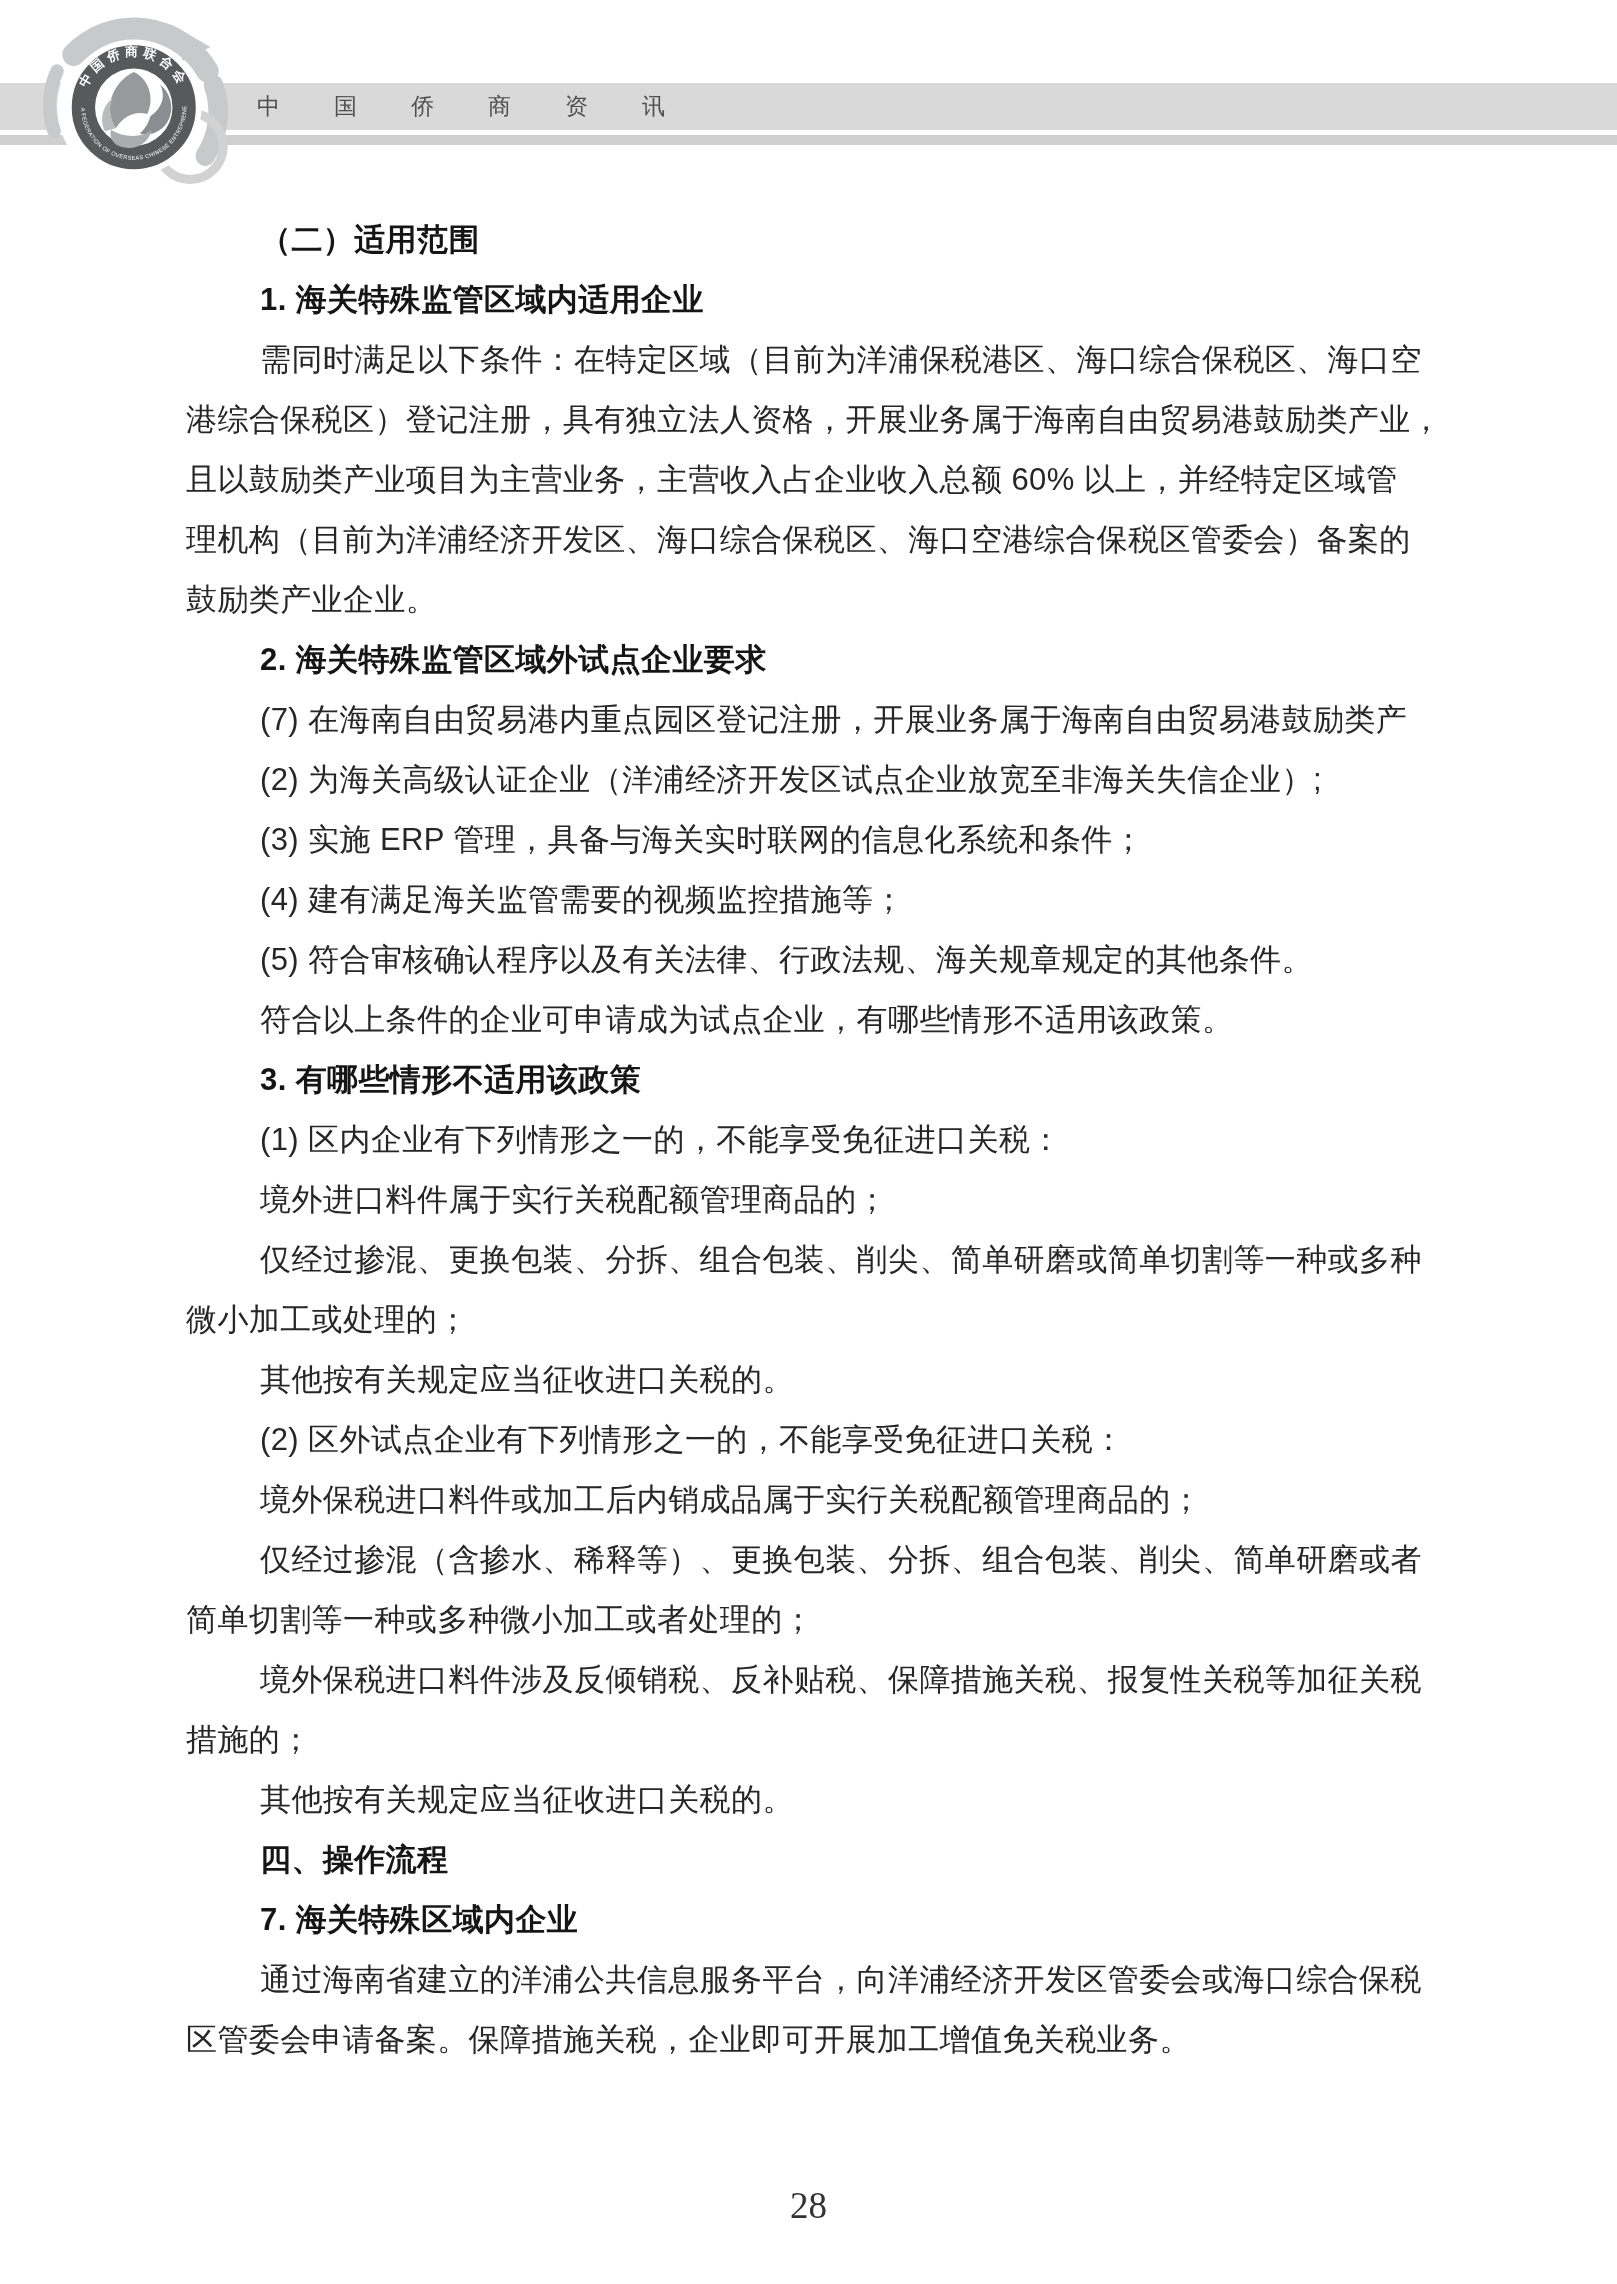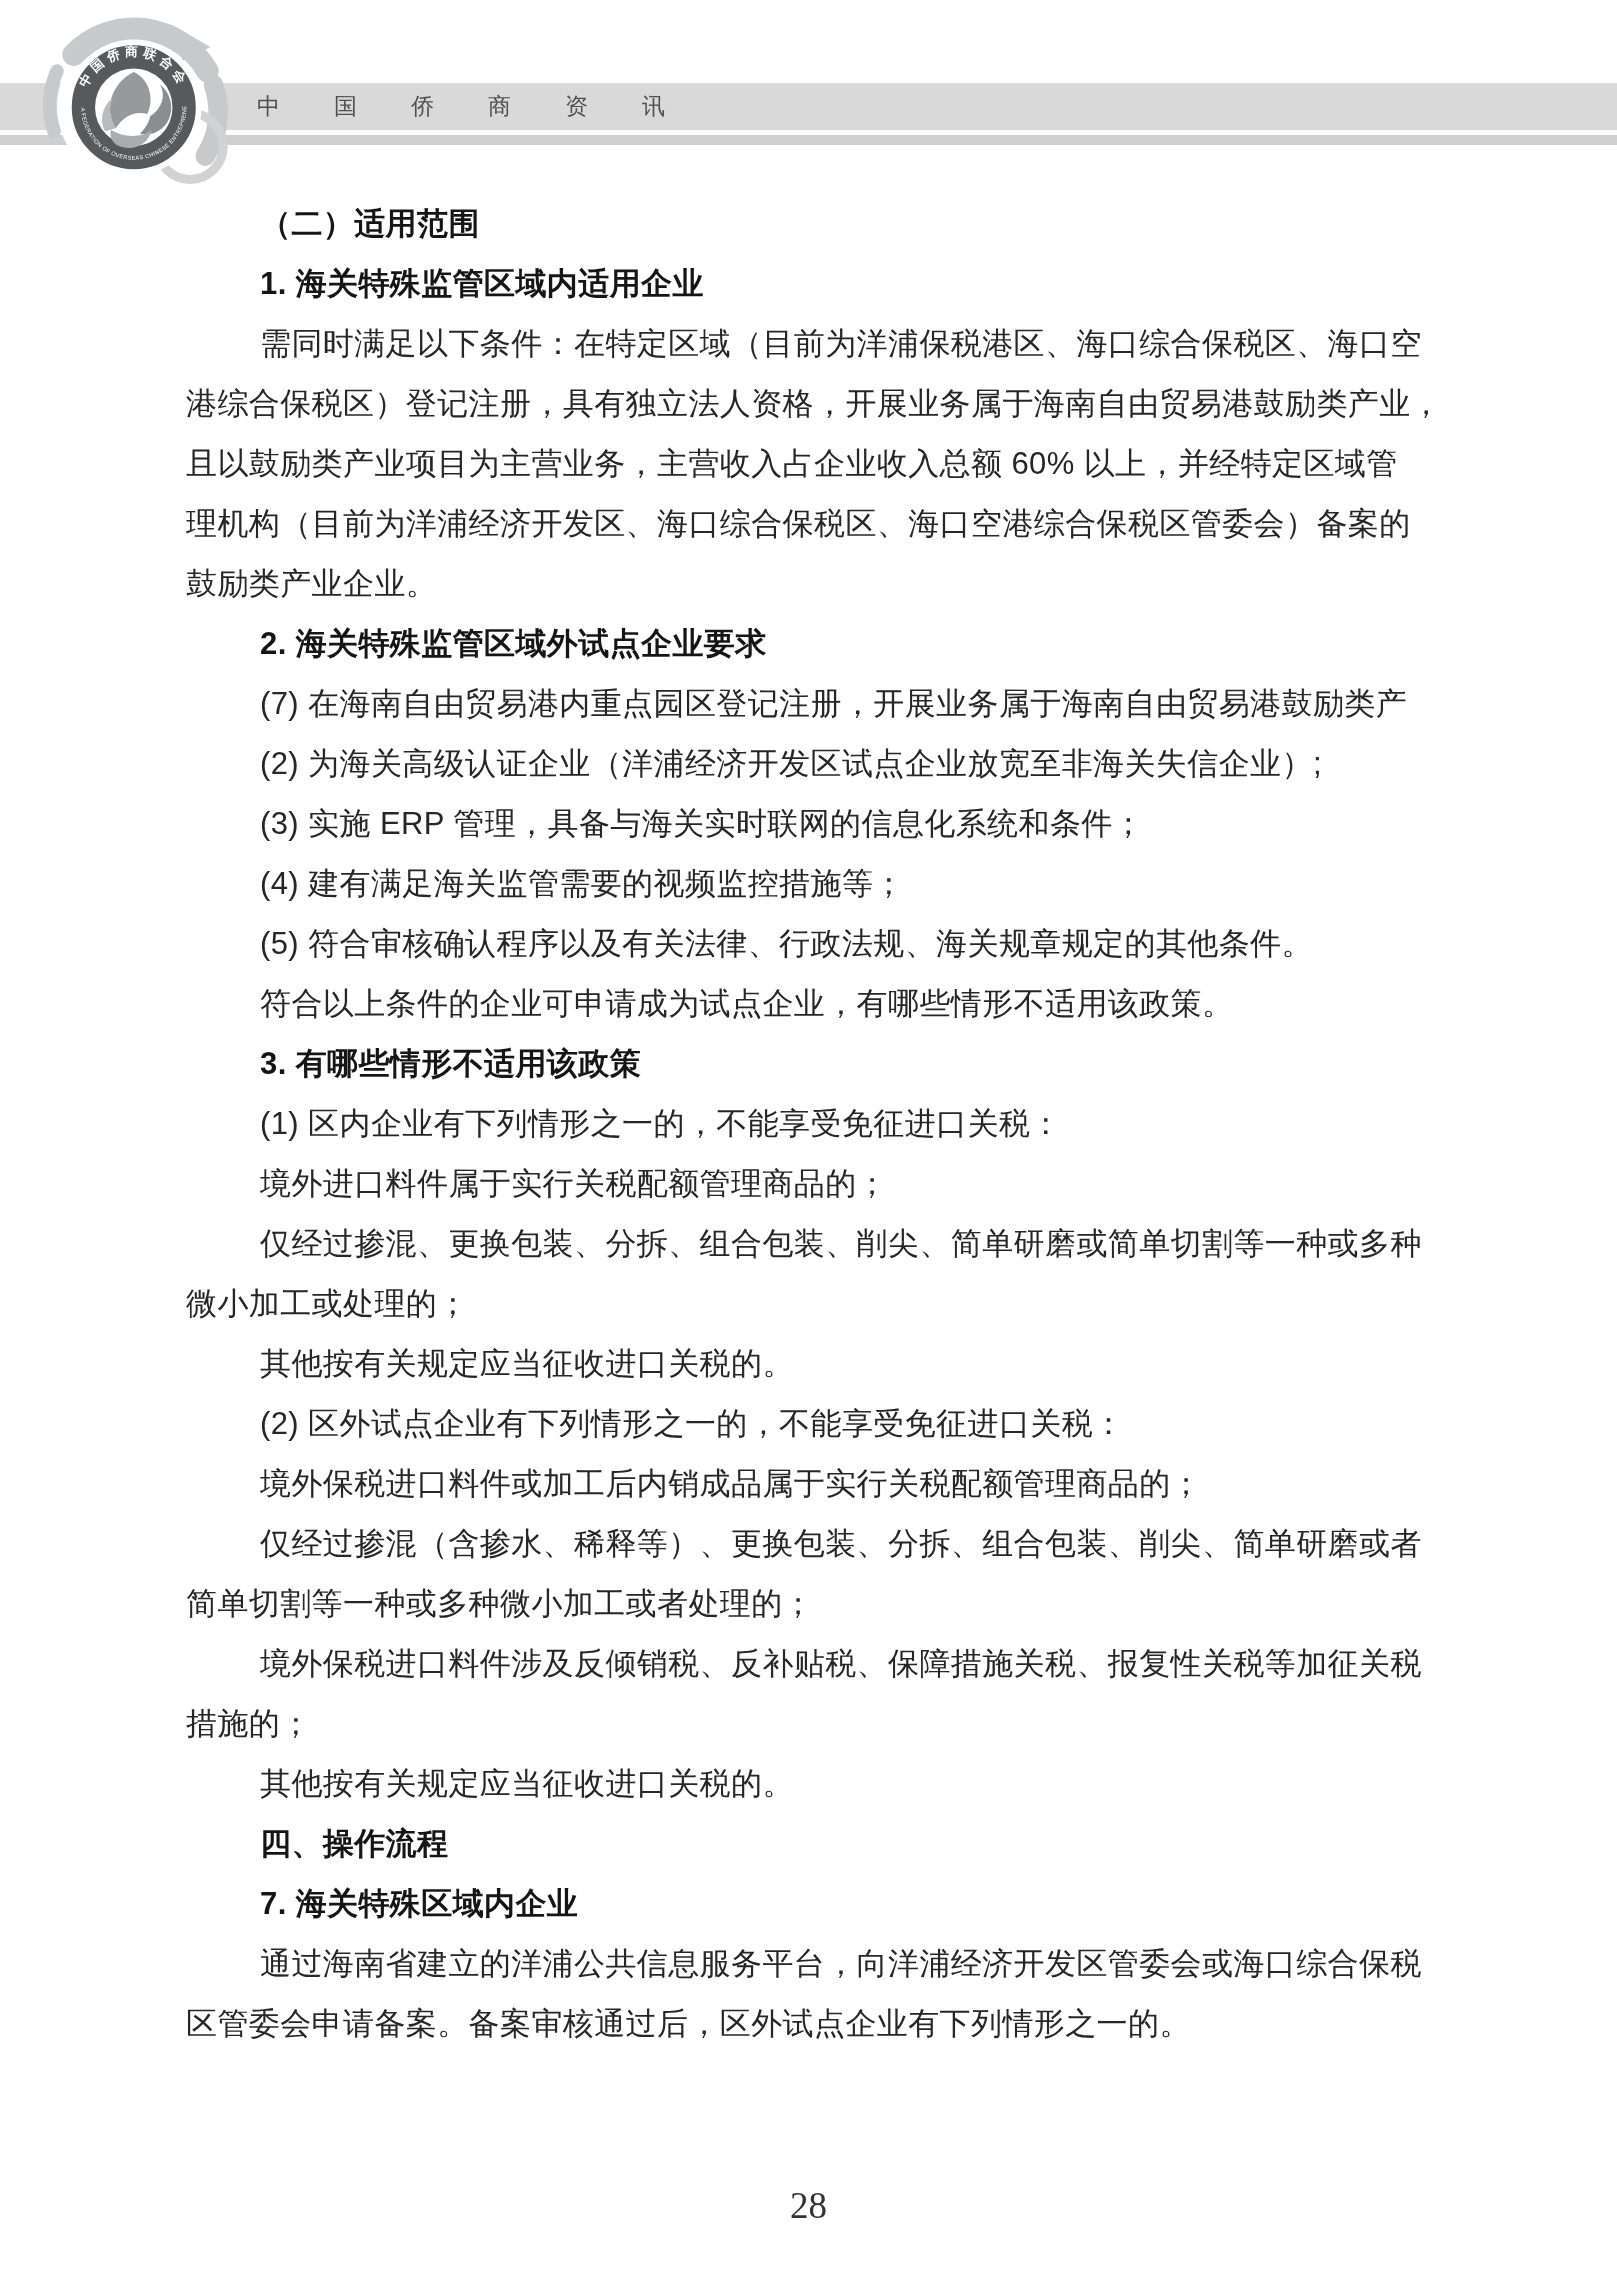--- a/index.html
+++ b/index.html
@@ -20,21 +20,21 @@
     background:#cfcfcf;
   }
   .banner-title{
     position:absolute;left:257px;top:83px;height:41px;line-height:47px;
     font-size:23px;letter-spacing:54px;color:#4f4f4f;white-space:nowrap;
   }
   
   .logo-wrap{position:absolute;left:21px;top:1.5px;width:218px;height:218px;}
   
   .content{
-    position:absolute;left:186px;top:194px;width:1249px;
+    position:absolute;left:186px;top:210px;width:1249px;
   }
   .line{
     height:60px;line-height:60px;
     font-size:31px;letter-spacing:0.4px;
     color:#262626;white-space:nowrap;
   }
   .line.heading{font-weight:700;color:#151515;}
   .line.indent{padding-left:74px;}
   
   .page-number{
@@ -115,19 +115,19 @@
       <div class="line indent">(2) 区外试点企业有下列情形之一的，不能享受免征进口关税：</div>
       <div class="line indent">境外保税进口料件或加工后内销成品属于实行关税配额管理商品的；</div>
       <div class="line indent">仅经过掺混（含掺水、稀释等）、更换包装、分拆、组合包装、削尖、简单研磨或者</div>
       <div class="line">简单切割等一种或多种微小加工或者处理的；</div>
       <div class="line indent">境外保税进口料件涉及反倾销税、反补贴税、保障措施关税、报复性关税等加征关税</div>
       <div class="line">措施的；</div>
       <div class="line indent">其他按有关规定应当征收进口关税的。</div>
       <div class="line heading indent">四、操作流程</div>
       <div class="line heading indent">7. 海关特殊区域内企业</div>
       <div class="line indent">通过海南省建立的洋浦公共信息服务平台，向洋浦经济开发区管委会或海口综合保税</div>
-      <div class="line">区管委会申请备案。备案审核通过后，区外试点企业有下列情形之一的。</div>
+      <div class="line">区管委会申请备案。保障措施关税，企业即可开展加工增值免关税业务。</div>
     </div>
 
   <div class="page-number">28</div>
 
 </div>
 
 
 </body></html>

